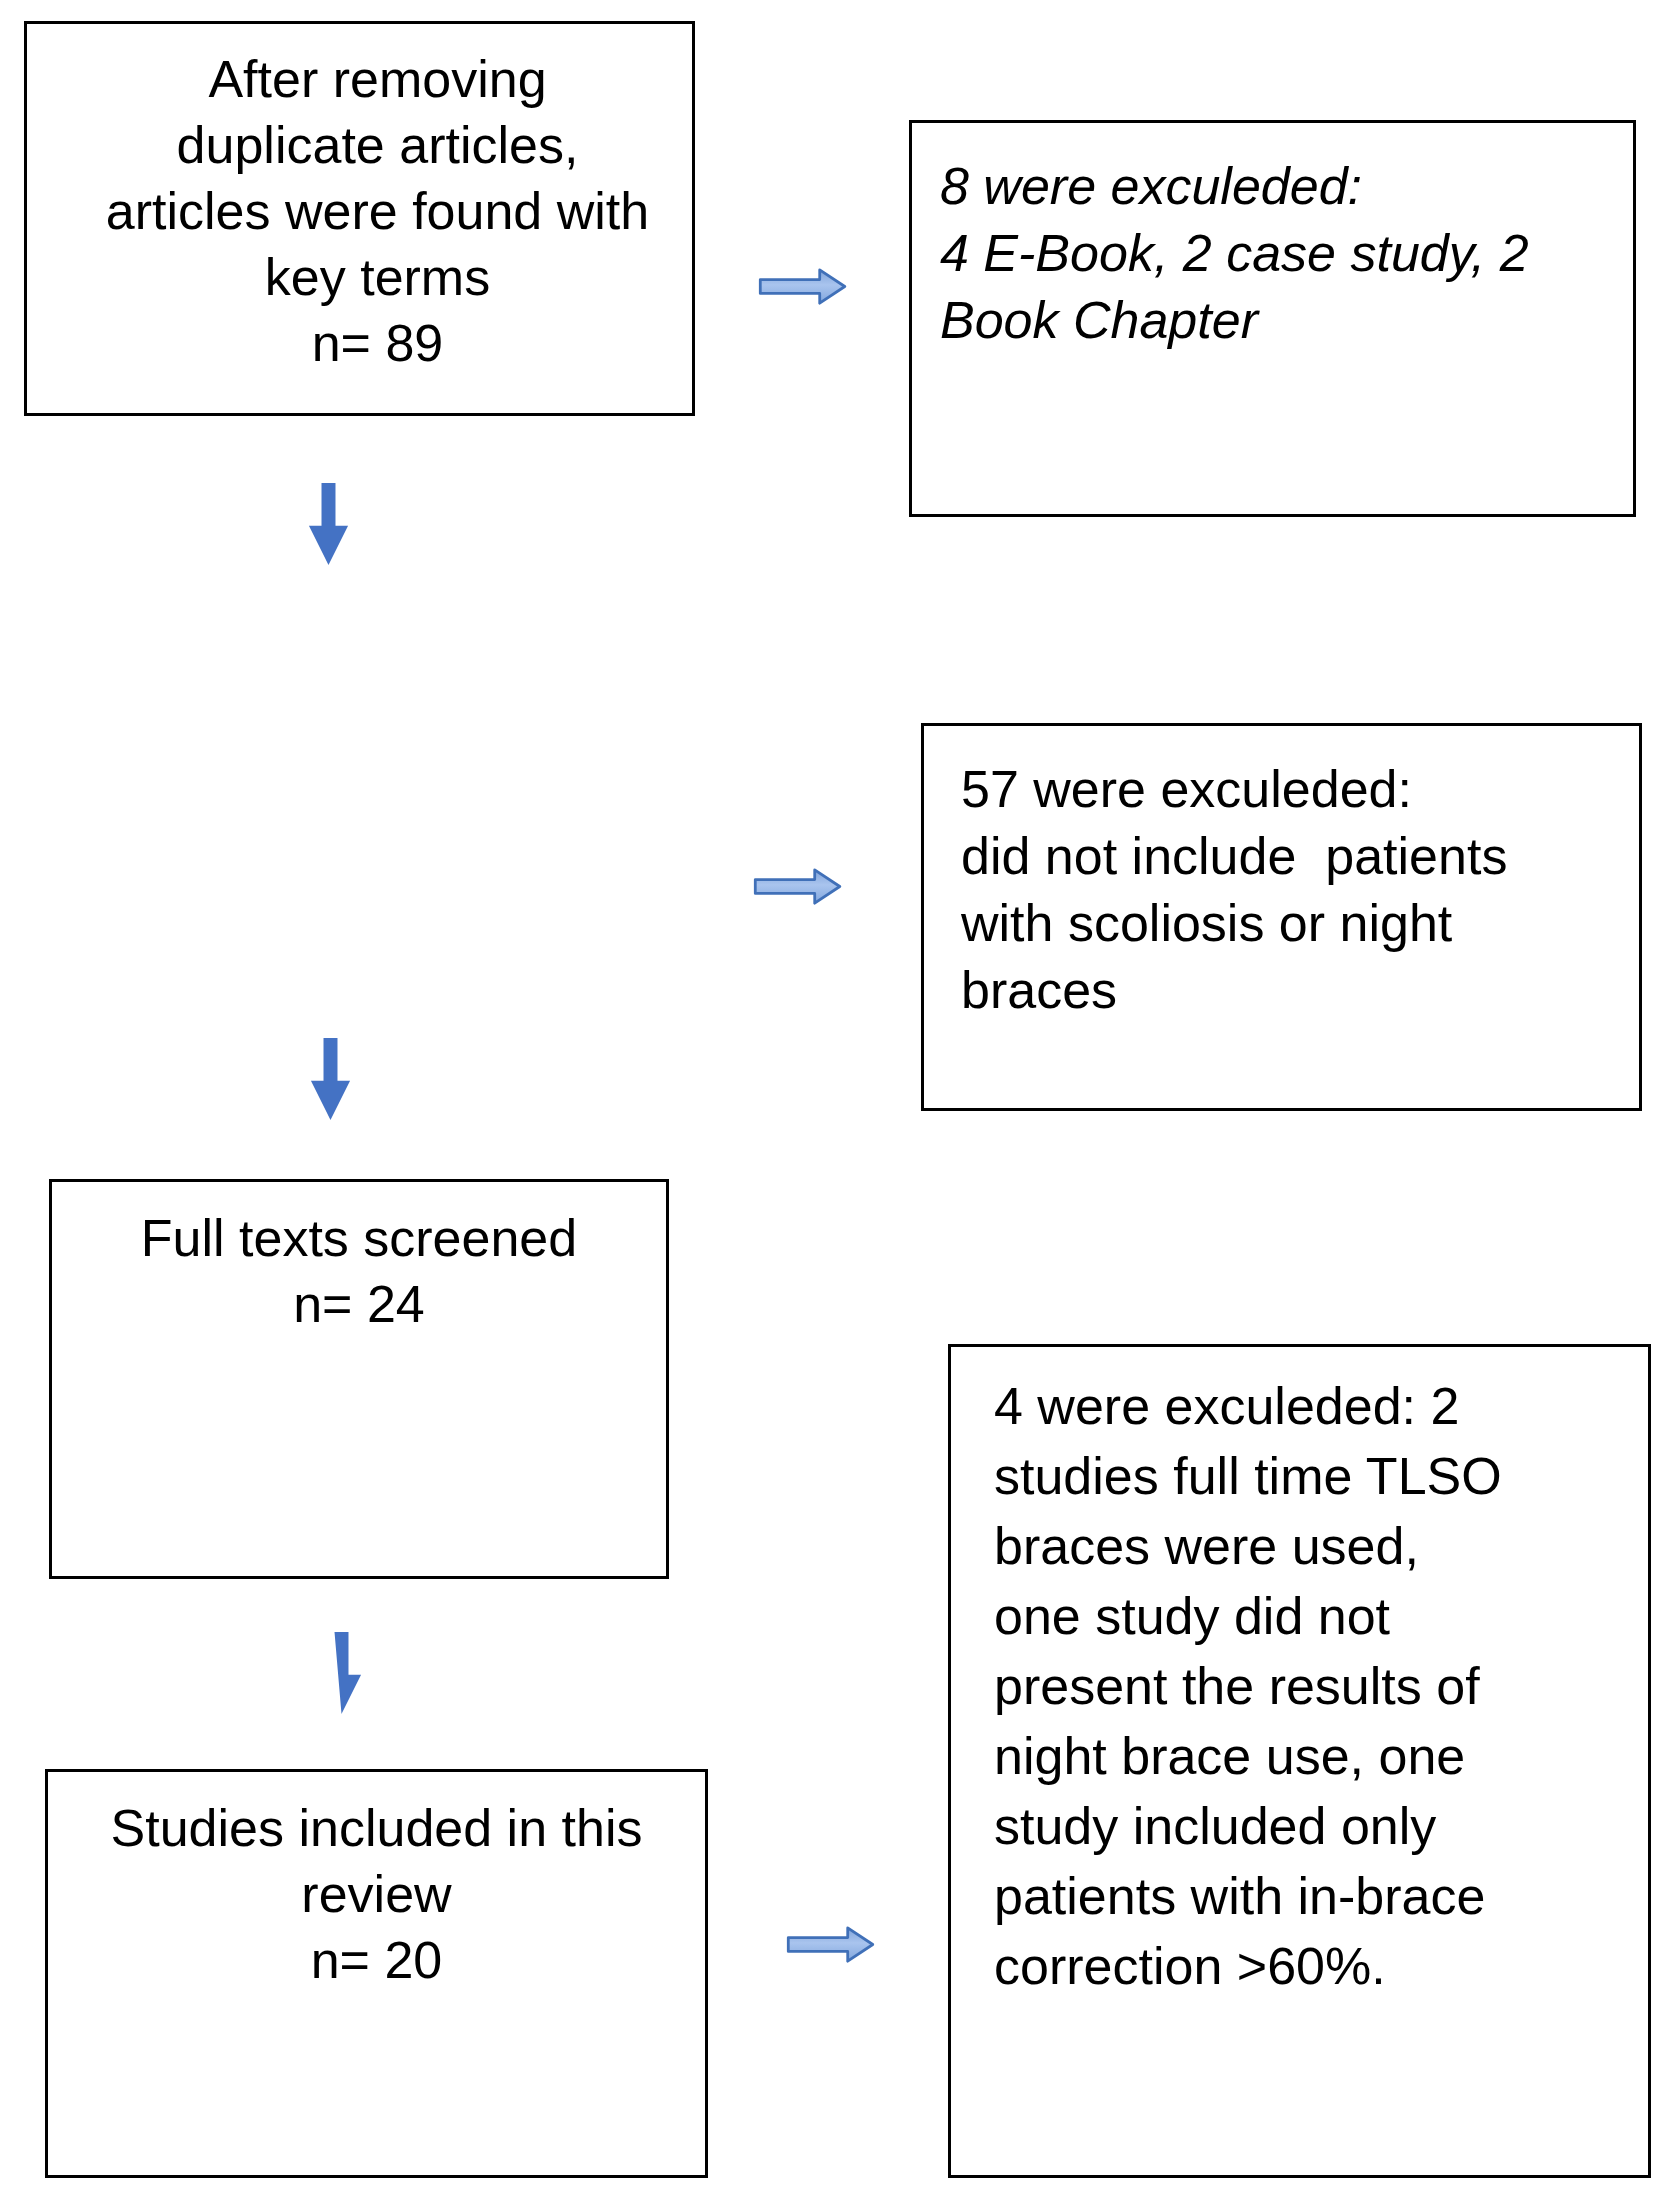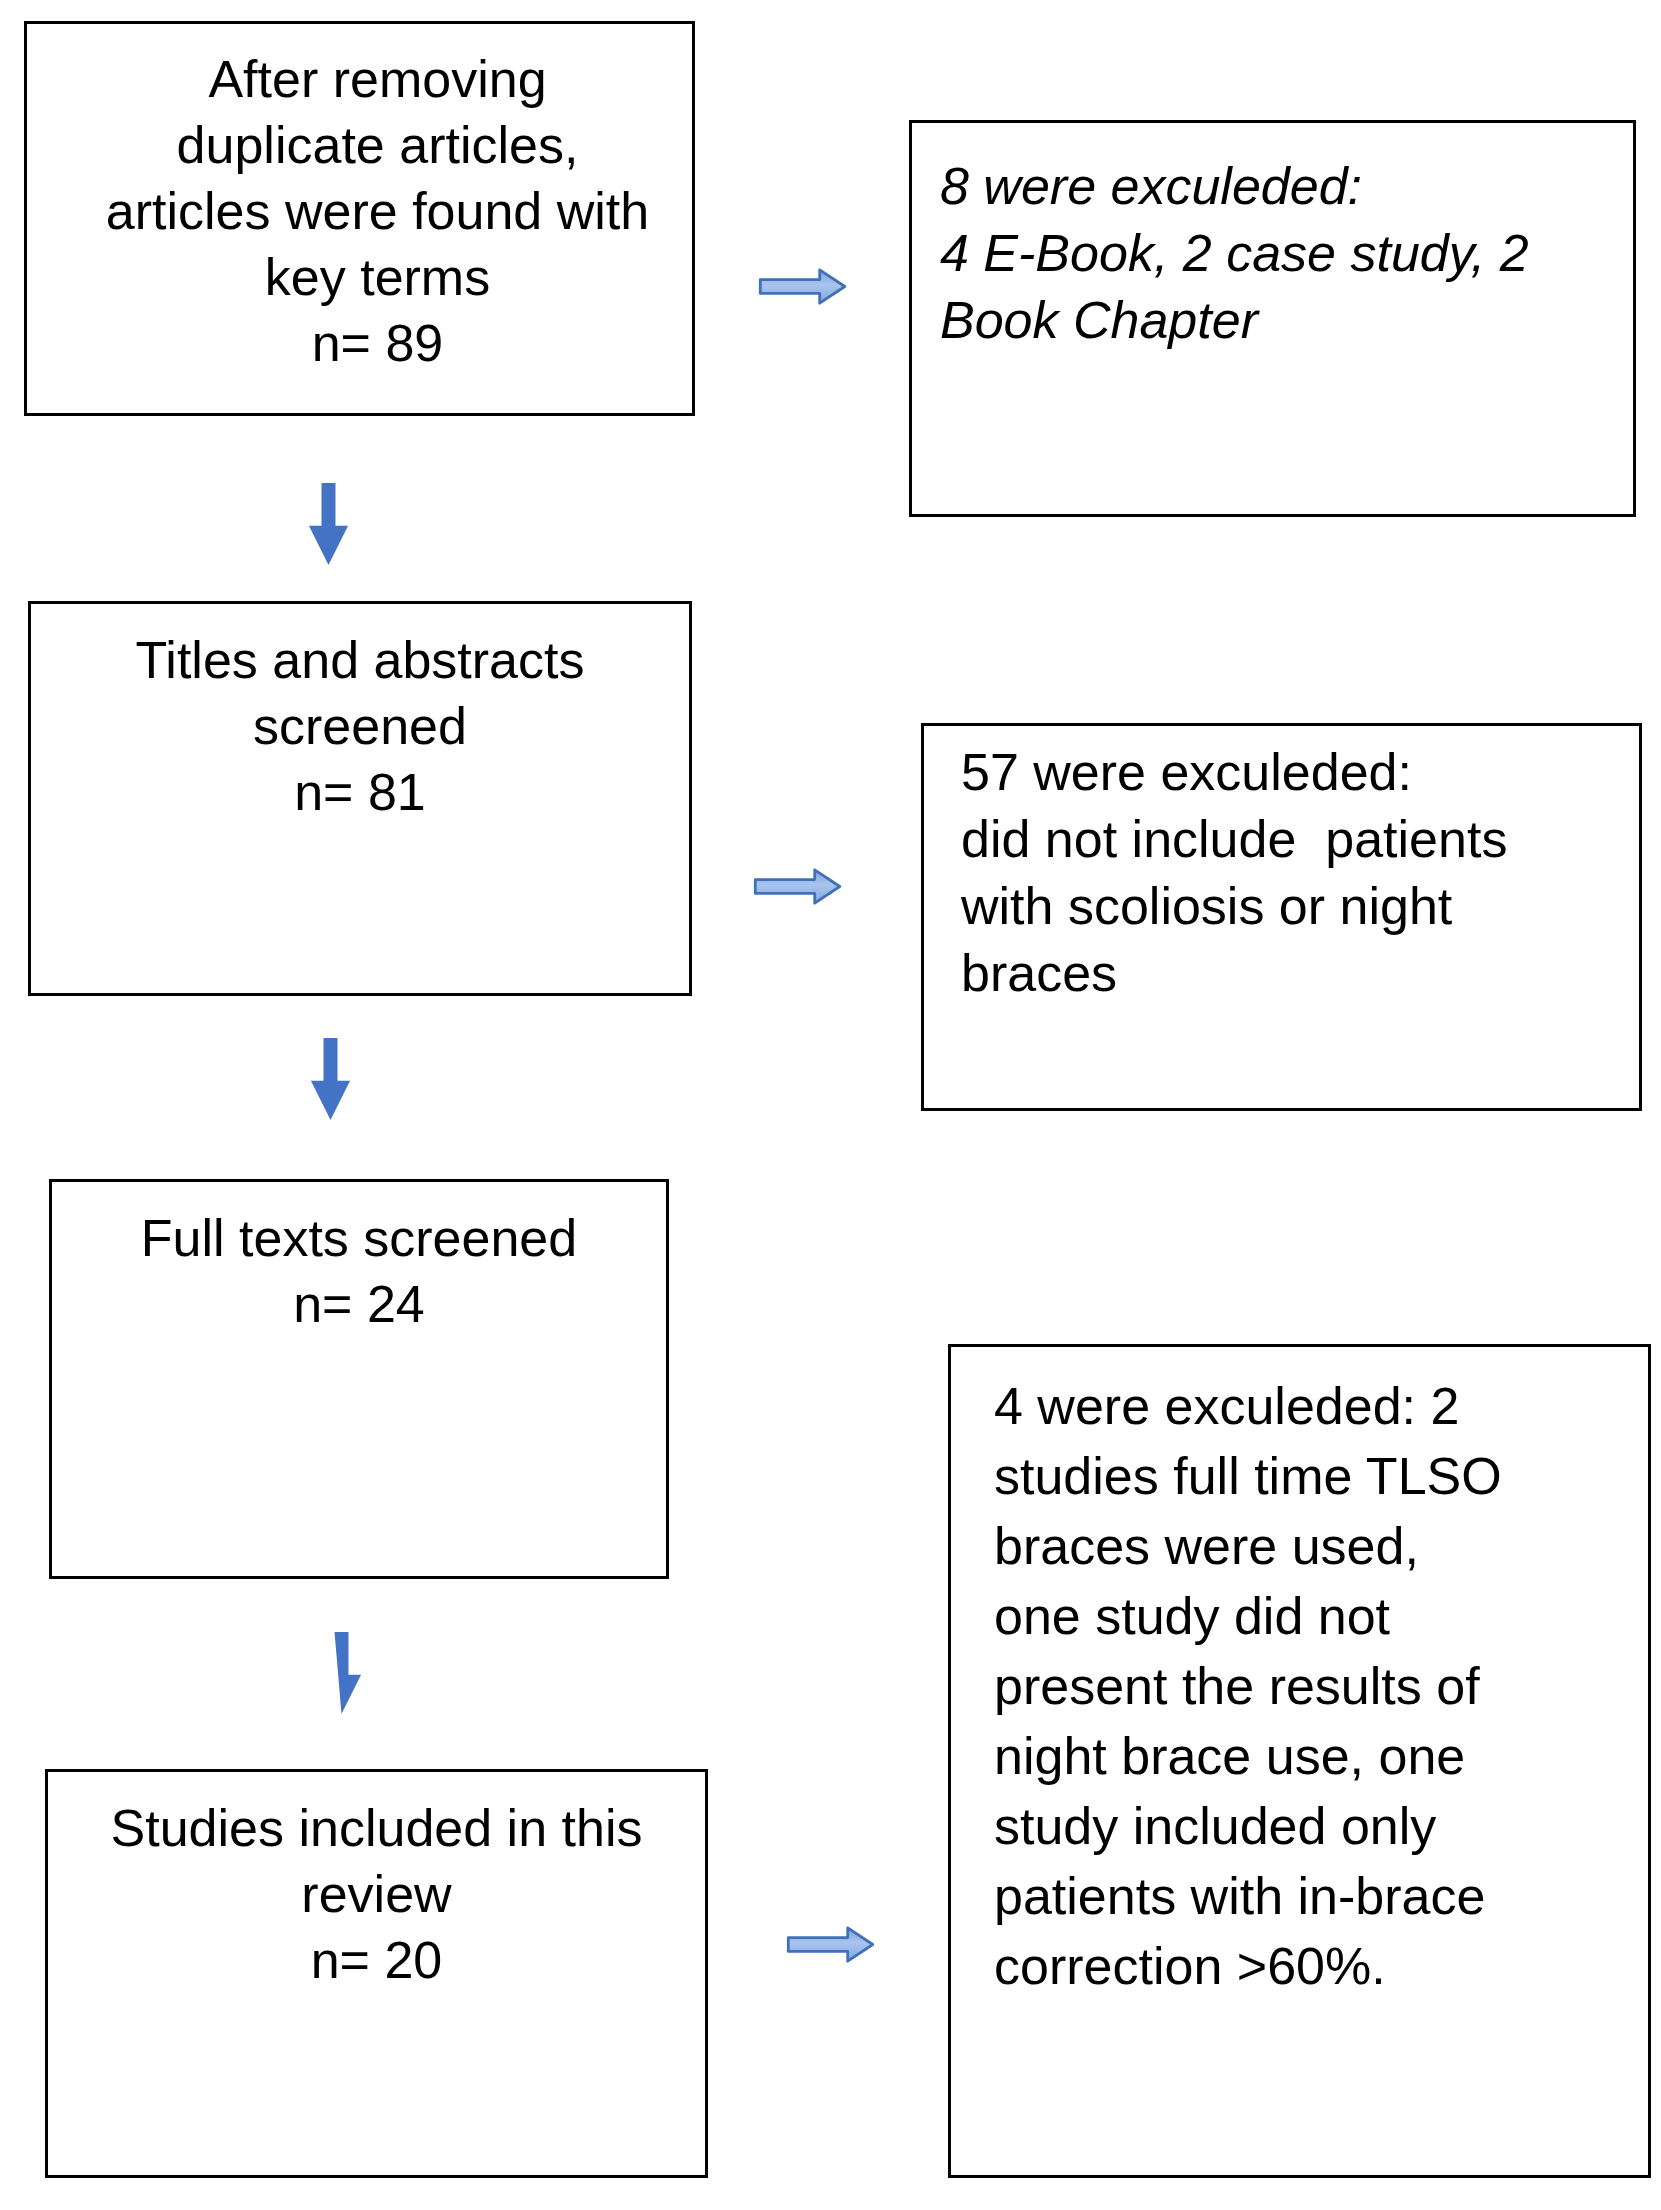--- a/index.html
+++ b/index.html
@@ -36,21 +36,21 @@
   .right-col .box-text {
     text-align: left;
   }
   #box-excluded-1 .box-text {
     line-height: 67px;
     padding: 30px 17px 0 28px;
     font-style: italic;
   }
   #box-excluded-2 .box-text {
     line-height: 67px;
-    padding: 13px 17px 0 37px;
+    padding: 30px 17px 0 37px;
   }
   #box-excluded-3 .box-text {
     line-height: 70px;
     padding: 24px 15px 0 43px;
   }
   
   #box-search      { left: 24px;  top: 20.6px;   width: 671px; height: 395px; padding-left: 36px; }
   #box-screened    { left: 28px;  top: 601px;  width: 664px; height: 395px; }
   #box-fulltext    { left: 49px;  top: 1179px; width: 620px; height: 400px; }
   #box-included    { left: 45px;  top: 1769px; width: 663px; height: 409px; }
@@ -74,25 +74,20 @@
 <div id="canvas">
 
   <div class="flow-box left-col" id="box-search">
     <div class="box-text">After removing
 duplicate articles,
 articles were found with
 key terms
 n= 89</div>
   </div>
 
-  <div class="flow-box left-col" id="box-screened">
-    <div class="box-text">Titles and abstracts
-screened
-n= 81</div>
-  </div>
 
   <div class="flow-box left-col" id="box-fulltext">
     <div class="box-text">Full texts screened
 n= 24</div>
   </div>
 
   <div class="flow-box left-col" id="box-included">
     <div class="box-text">Studies included in this
 review
 n= 20</div>

